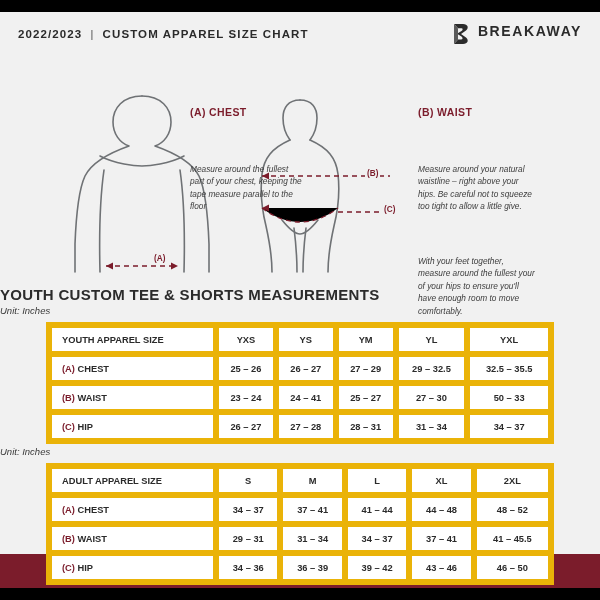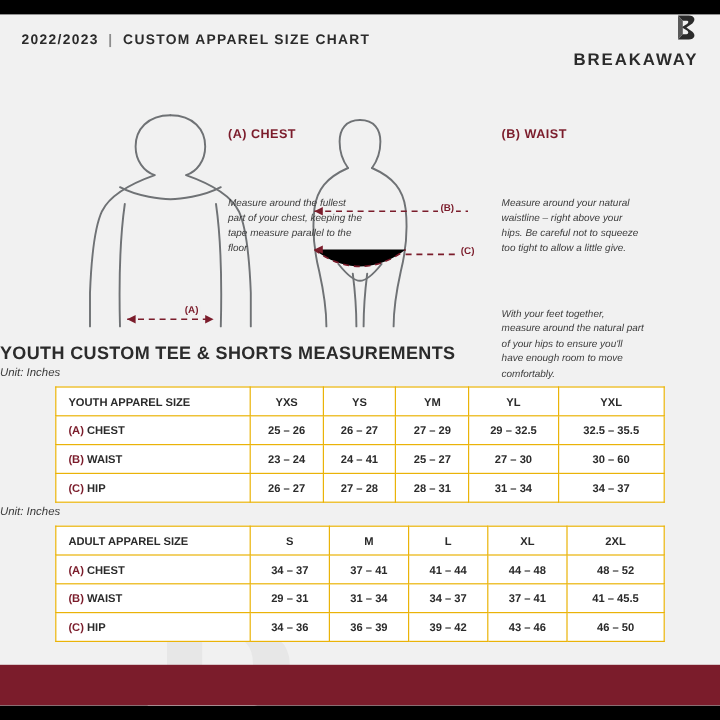--- a/index.html
+++ b/index.html
@@ -25,21 +25,21 @@
   .header{
     height:44px;display:flex;align-items:center;
     padding:0 18px;
   }
   .hdr-title{
     font-size:11.5px;font-weight:bold;letter-spacing:1.1px;
     color:#2b2b2b;
   }
   .hdr-sep{color:#8d8d8d;margin:0 8px;}
   .brand{
-    margin-left:auto;display:flex;align-items:flex-end;gap:7px;flex-direction:column;
+    margin-left:auto;display:flex;align-items:flex-start;gap:7px;
   }
   .brand-mark{width:20px;height:22px;}
   .brand-name{
     font-size:14px;font-weight:bold;letter-spacing:1.6px;color:#2b2b2b;
   }
 
   
   .diagram{position:relative;height:218px;margin-top:2px;}
   .diagram svg{position:absolute;left:0;top:0;}
   .note{position:absolute;width:118px;}
@@ -66,21 +66,21 @@
   }
   .tbl-sub{
     text-align:left;font-size:9.5px;font-style:italic;color:#3b3b3b;
     margin-top:2px;margin-bottom:6px;
   }
   table{
     border-collapse:collapse;width:508px;margin:0 auto;
     background:#fff;
   }
   th,td{
-    border:1px solid #eab308;
+    border:6px solid #eab308;
     font-size:9.3px;color:#2b2b2b;
     height:21px;text-align:center;
   }
   th{font-weight:bold;}
   th.rowhead,td.rowhead{
     text-align:left;padding-left:10px;width:150px;font-weight:bold;
   }
   td.rowhead .tag{color:#7b1c2b;}
   td.rowhead .nm{color:#2b2b2b;font-weight:bold;}
   td{font-weight:bold;}
@@ -156,21 +156,21 @@
 
       <div class="note n-chest">
         <div class="note-title">(A) CHEST</div>
         <div class="note-body">Measure around the fullest part of your chest, keeping the tape measure parallel to the floor</div>
       </div>
       <div class="note n-waist">
         <div class="note-title">(B) WAIST</div>
         <div class="note-body">Measure around your natural waistline – right above your hips. Be careful not to squeeze too tight to allow a little give.</div>
       </div>
       <div class="note n-hips">
-        <div class="note-body">With your feet together, measure around the natural part of your hips to ensure you'll have enough room to move comfortably.</div>
+        <div class="note-body">With your feet together, measure around the fullest your of your hips to ensure you'll have enough room to move comfortably.</div>
       </div>
     </div>
 
     <div class="tbl-title">YOUTH CUSTOM TEE &amp; SHORTS MEASUREMENTS</div>
     <div class="tbl-sub">Unit: Inches</div>
     <table>
       <thead>
         <tr>
           <th class="rowhead">YOUTH APPAREL SIZE</th>
           <th>YXS</th>
@@ -194,21 +194,21 @@
         </tr>
         <tr>
           <td class="rowhead">
             <span class="tag">(B) </span>
             <span class="nm">WAIST</span>
           </td>
           <td>23 – 24</td>
           <td>24 – 41</td>
           <td>25 – 27</td>
           <td>27 – 30</td>
-          <td>30 – 60</td>
+          <td>50 – 33</td>
         </tr>
         <tr>
           <td class="rowhead">
             <span class="tag">(C) </span>
             <span class="nm">HIP</span>
           </td>
           <td>26 – 27</td>
           <td>27 – 28</td>
           <td>28 – 31</td>
           <td>31 – 34</td>

